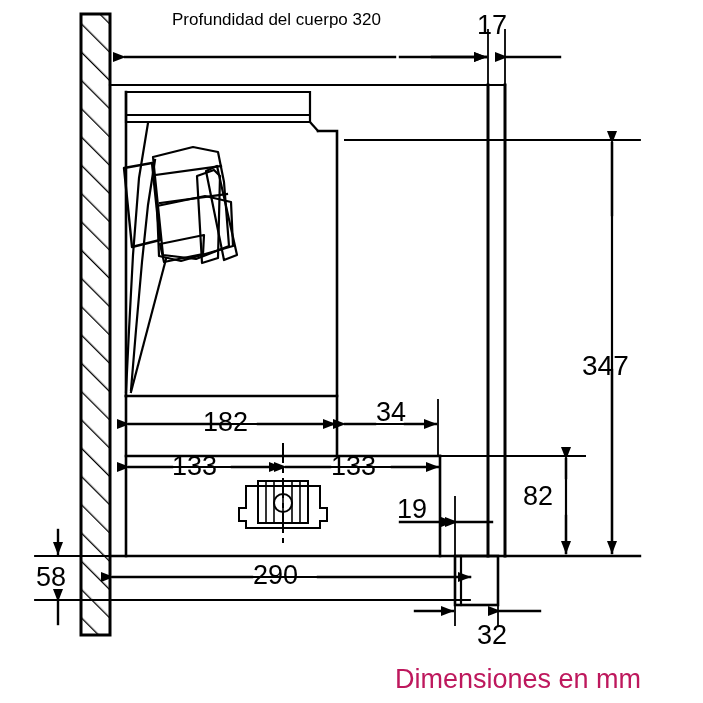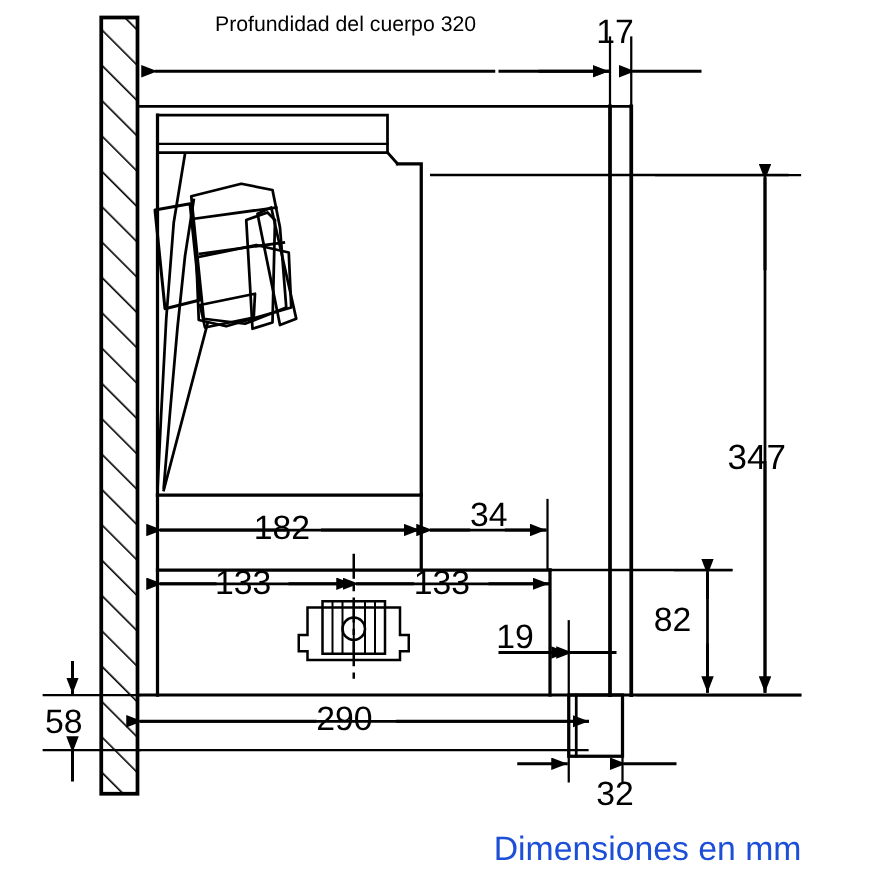--- a/index.html
+++ b/index.html
@@ -28,21 +28,21 @@
     color: #000000;
     white-space: pre;
     line-height: 1.18;
   }
   .t-28 { font-size: 28px; }
   .t-27 { font-size: 27px; }
   .caption {
     position: absolute;
     font-family: "Liberation Sans", sans-serif;
     font-size: 27px;
-    color: #1d4ed8;
+    color: #be185d;
     white-space: pre;
   }
   .label-block {
     position: absolute;
     font-family: "Liberation Sans", sans-serif;
     font-size: 17px;
     color: #000000;
     white-space: pre;
     line-height: 1.3;
   }

